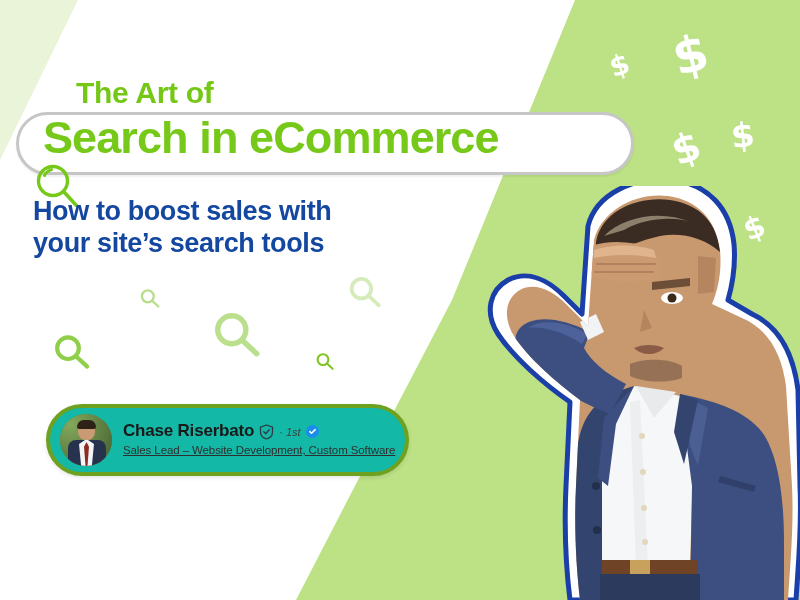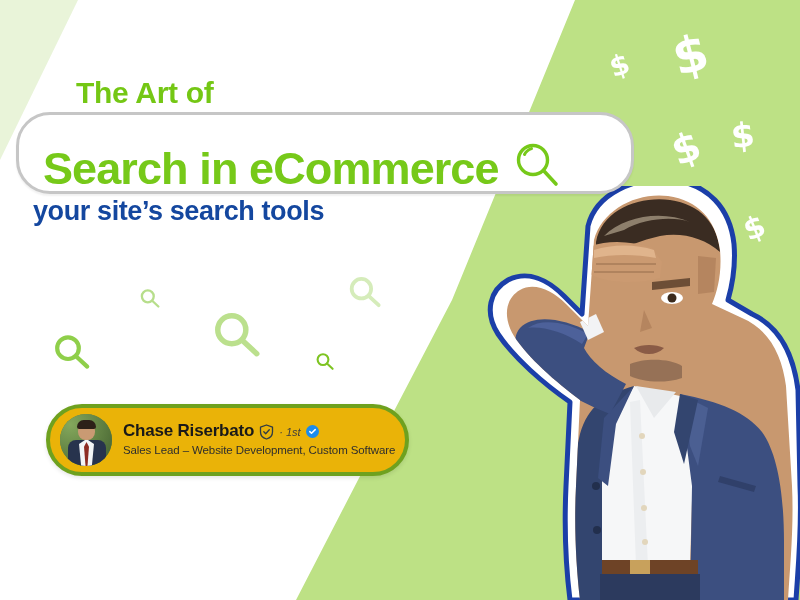--- a/index.html
+++ b/index.html
@@ -34,42 +34,43 @@
   
   .mag-deco{position:absolute;z-index:2;}
 
   
   .eyebrow{
     position:absolute;left:36px;top:76px;
     font-size:30px;font-weight:700;color:#74c714;
     letter-spacing:-0.3px;z-index:5;white-space:nowrap;margin-left:40px;
   }
   .searchbar{
-    position:absolute;left:16px;top:112px;width:618px;height:82px;
+    position:absolute;left:16px;top:112px;width:618px;height:63px;
     background:#ffffff;border:3px solid #c6c6c6;border-radius:34px;
     box-sizing:border-box;z-index:5;
-    display:flex;align-items:flex-end;
+    display:flex;align-items:flex-start;
     box-shadow:0 2px 2px rgba(0,0,0,0.06);
+    flex-direction:column;
   }
   .searchbar-text{
     margin-left:24px;
     font-size:45px;font-weight:700;color:#76c919;
     letter-spacing:-0.9px;white-space:nowrap;line-height:1;
   }
   .searchbar-icon{margin-left:12px;display:flex;align-items:center;}
   .subhead{
     position:absolute;left:33px;top:196px;width:420px;
     font-size:27px;font-weight:700;color:#14479f;
     line-height:1.18;letter-spacing:-0.4px;z-index:5;
   }
 
   
   .profile-card{
     position:absolute;left:46px;top:404px;width:363px;height:72px;
-    background:#eab308;border:4px solid #6ea11f;border-radius:36px;
+    background:#14b8a6;border:4px solid #6ea11f;border-radius:36px;
     box-sizing:border-box;z-index:6;
     display:flex;align-items:center;padding-left:10px;
     box-shadow:0 2px 4px rgba(0,0,0,0.10);
   }
   .avatar{
     width:52px;height:52px;border-radius:50%;flex:0 0 52px;
     overflow:hidden;position:relative;
     background:#5d7a43;
   }
   .avatar .a-bg{position:absolute;inset:0;background:
@@ -82,21 +83,21 @@
   .profile-info{margin-left:11px;display:flex;flex-direction:column;justify-content:center;}
   .profile-name-row{display:flex;align-items:center;gap:5px;}
   .profile-name{font-size:17px;font-weight:700;color:#191919;letter-spacing:-0.2px;line-height:1.1;}
   .shield-icon{display:flex;align-items:center;}
   .degree{font-size:11px;color:#3d3d3d;letter-spacing:0;font-style:italic;}
   .verified-badge{
     width:13px;height:13px;border-radius:50%;background:#1a8ced;
     display:flex;align-items:center;justify-content:center;
   }
   .verified-badge svg{display:block;}
-  .profile-title{font-size:11.5px;color:#2e2e2e;margin-top:3px;letter-spacing:-0.1px;line-height:1.2;}
+  .profile-title{font-size:11.5px;color:#2e2e2e;margin-top:3px;letter-spacing:-0.1px;line-height:1.2;text-decoration:underline;}
 
   
   .person{position:absolute;left:484px;top:186px;width:316px;height:414px;z-index:4;}
   .person svg{display:block;}
 </style>
 </head>
 <body>
 
 <div class="canvas">
 
@@ -223,20 +224,21 @@
     <span class="searchbar-icon">
       <svg width="52" height="52" viewBox="0 0 52 52" xmlns="http://www.w3.org/2000/svg">
         <circle cx="22" cy="21" r="14.5" fill="none" stroke="#76c919" stroke-width="3.4"></circle>
         <path d="M13.5 15.5 C15 12.5 17.5 10.5 20.5 9.6" fill="none" stroke="#76c919" stroke-width="3" stroke-linecap="round"></path>
         <path d="M32.5 31.5 L45 45" fill="none" stroke="#76c919" stroke-width="3.6" stroke-linecap="round"></path>
       </svg>
     </span>
   </div>
 
   <div class="subhead">
+    <div>How to boost sales with</div>
     <div>your site’s search tools</div>
   </div>
 
   <div class="profile-card">
     <div class="avatar">
       <div class="a-bg"></div>
       <div class="a-body"></div>
       <div class="a-shirt"></div>
       <div class="a-tie"></div>
       <div class="a-head"></div>

